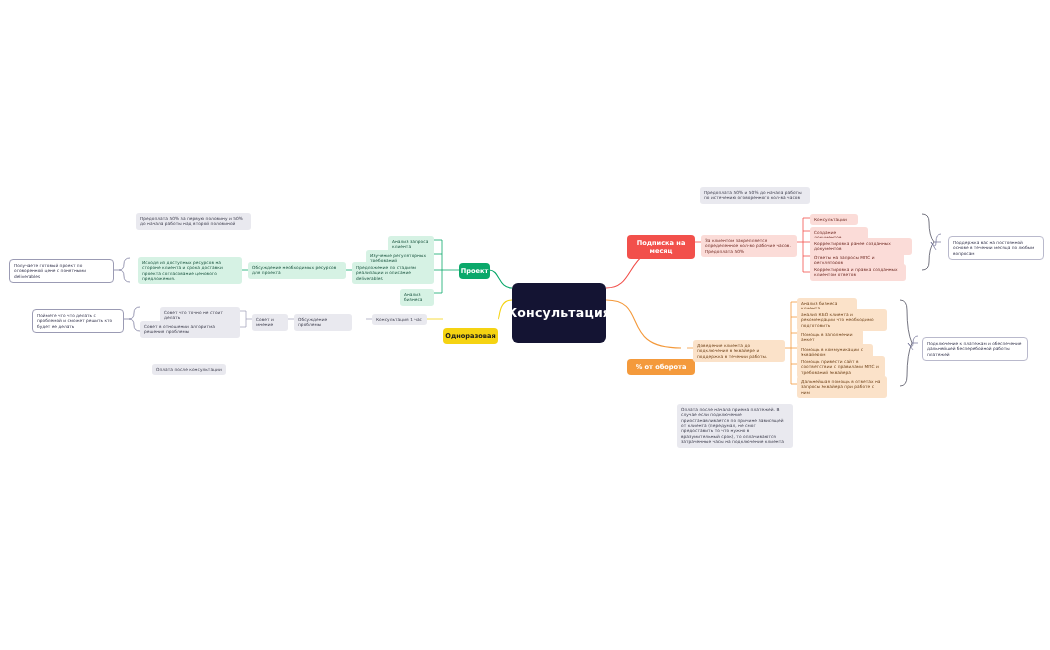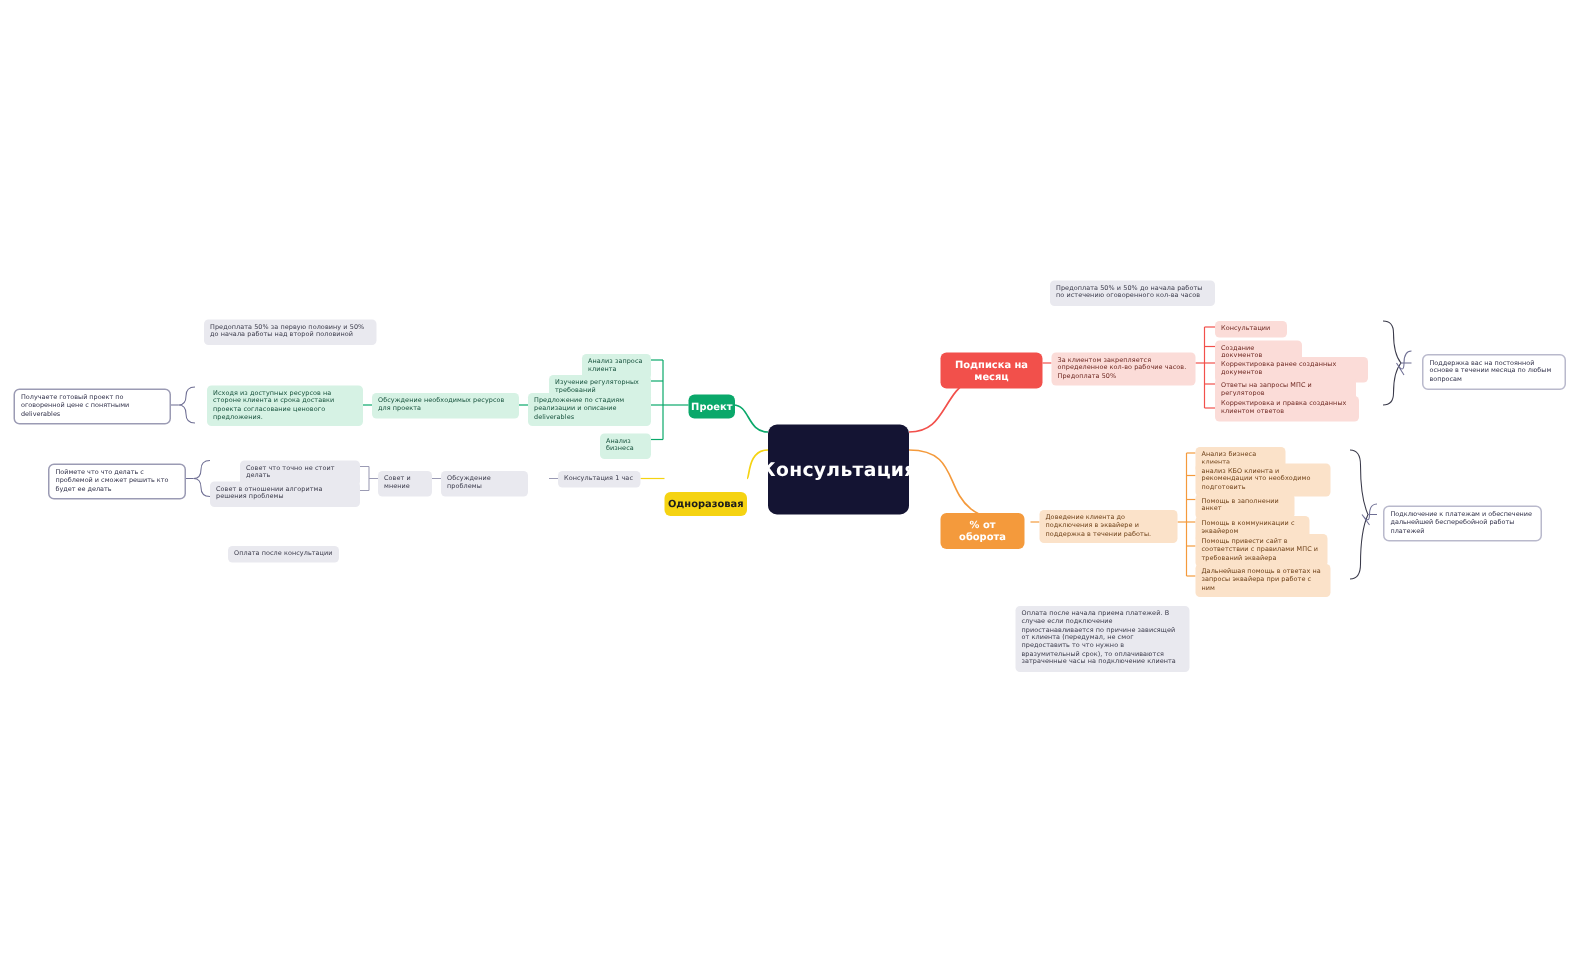--- a/index.html
+++ b/index.html
@@ -212,21 +212,21 @@
     <span>Ответы на запросы МПС и регуляторов</span>
   </div>
   <div class="node pale red" style="left:810px;top:264px;width:96px;">
     <span>Корректировка и правка созданных клиентом ответов</span>
   </div>
 
   <div class="node outline light" style="left:948px;top:236px;width:96px;">
     <span>Поддержка вас на постоянной основе в течении месяца по любым вопросам</span>
   </div>
 
-  <div class="node chip orange" style="left:627px;top:342px;width:56px;">
+  <div class="node chip orange" style="left:627px;top:359px;width:68px;">
     <span>% от оборота</span>
   </div>
 
   <div class="node pale orange" style="left:693px;top:340px;width:92px;">
     <span>Доведение клиента до подключения в эквайере и поддержка в течении работы.</span>
   </div>
 
   <div class="node pale orange" style="left:797px;top:298px;width:60px;">
     <span>Анализ бизнеса клиента</span>
   </div>

